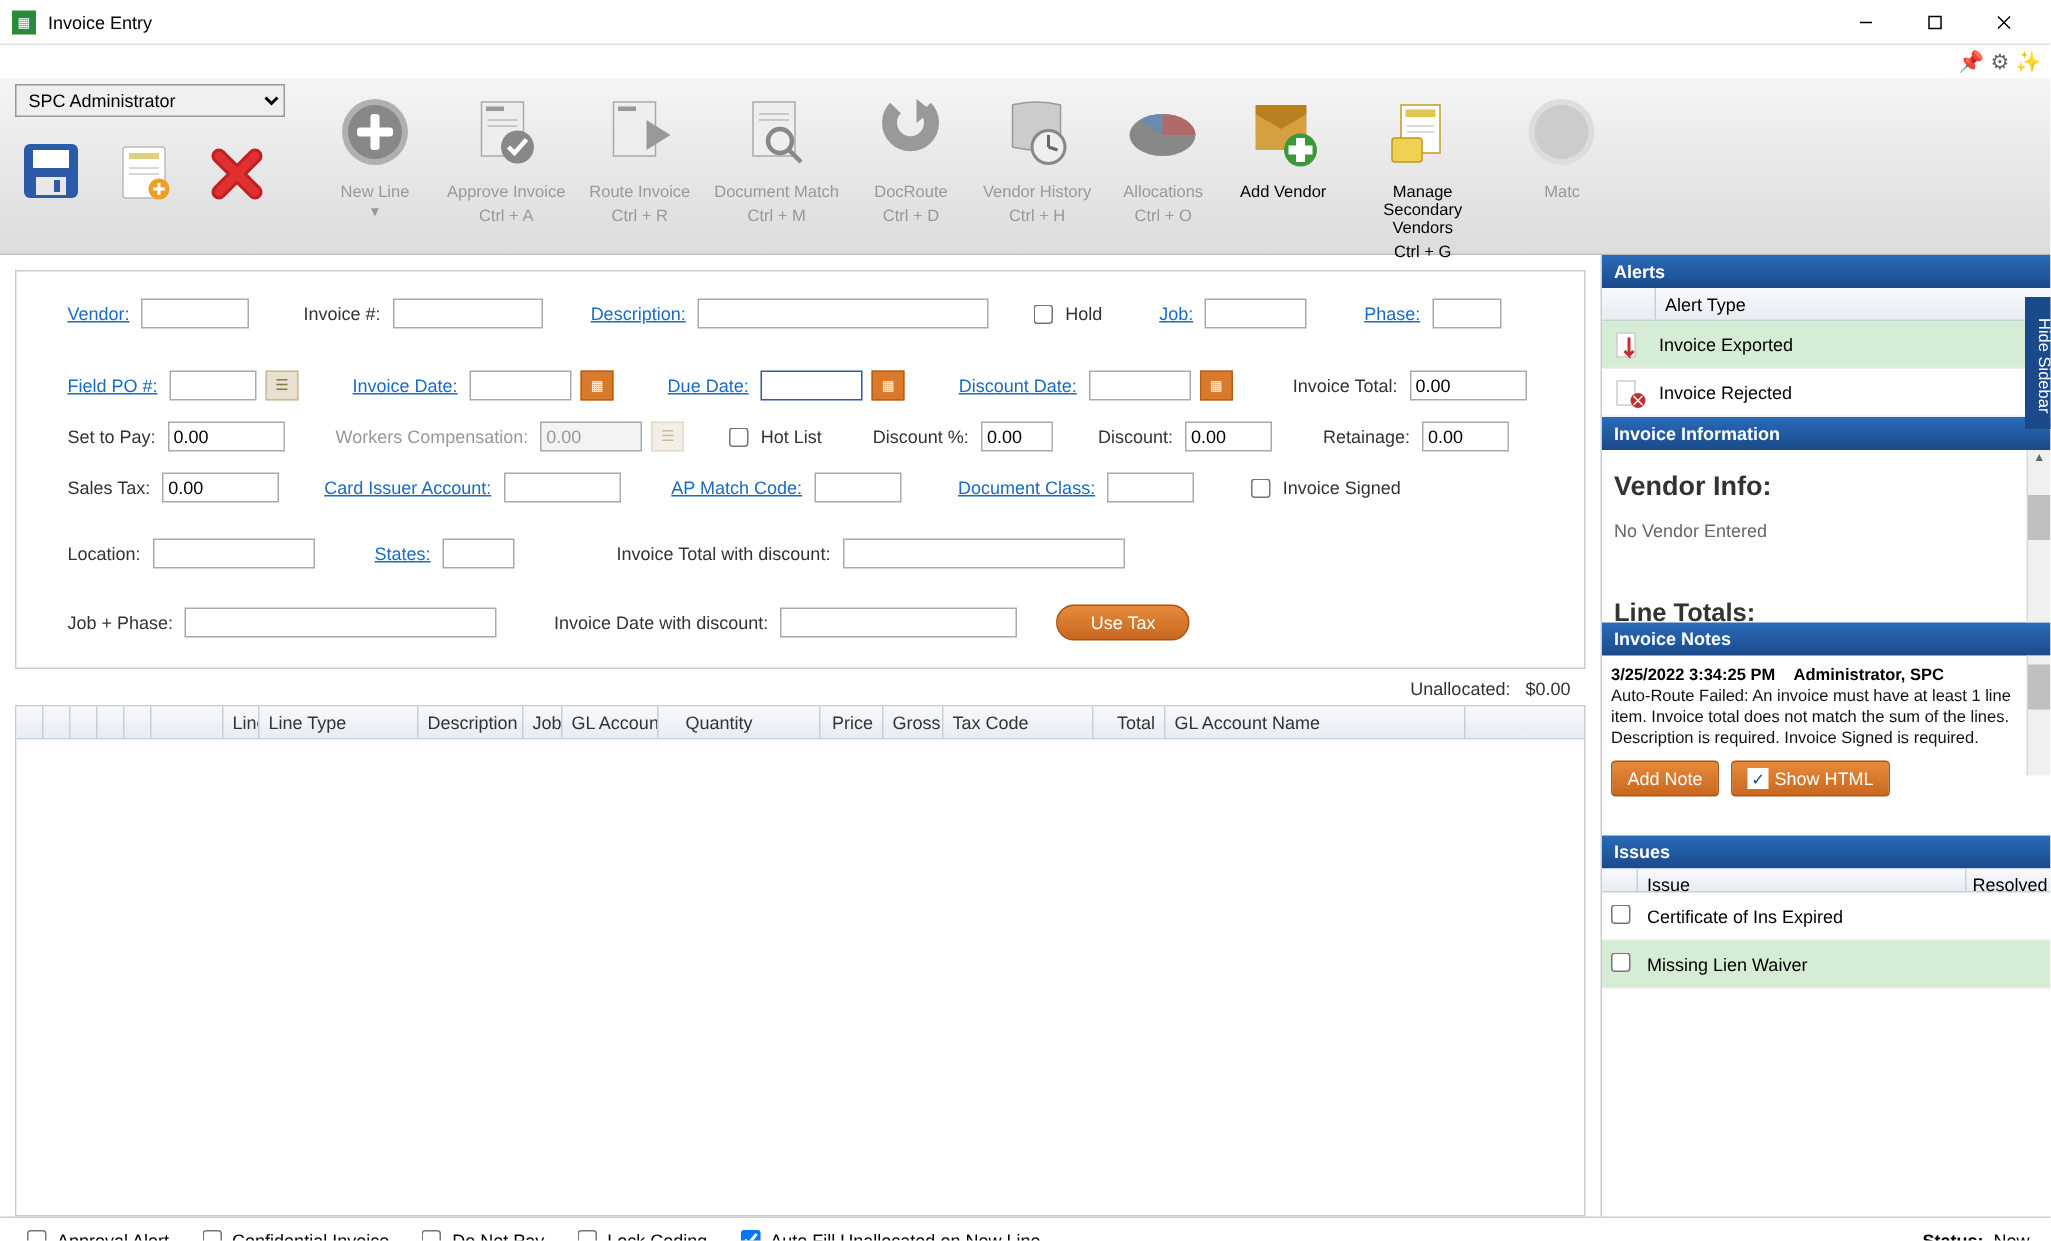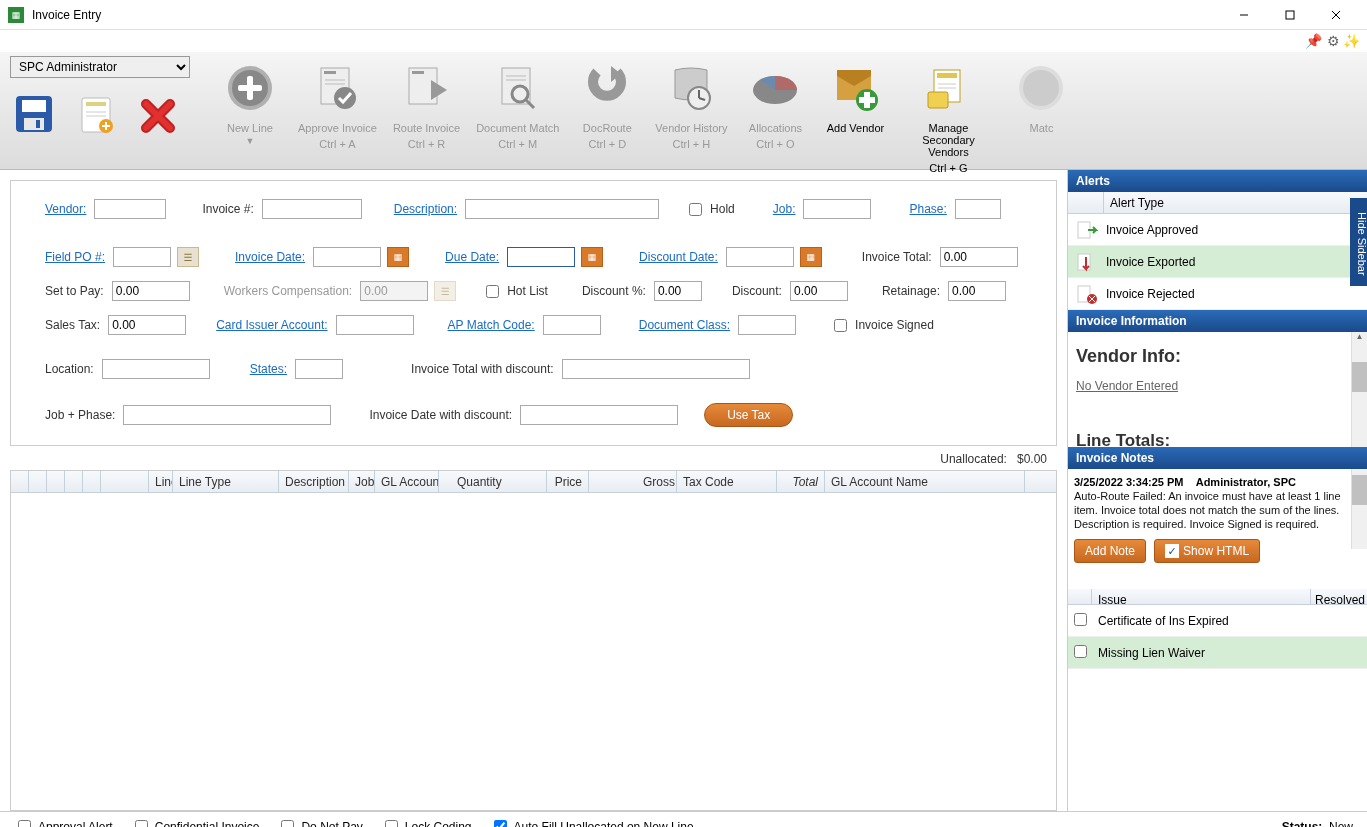--- a/index.html
+++ b/index.html
@@ -44,21 +44,21 @@
 .panel-hdr{background:linear-gradient(#2a6bb8,#1a4a8a);color:#fff;font-size:12px;font-weight:bold;padding:4px 8px;}
 .alert-tbl-hdr{display:flex;background:linear-gradient(#f7f9fc,#e8edf3);border-bottom:1px solid #c6d0db;height:22px;}
 .alert-tbl-hdr .c1{width:36px;border-right:1px solid #c6d0db;}
 .alert-tbl-hdr .c2{flex:1;padding:0 6px;line-height:22px;}
 .alert-row{display:flex;align-items:center;height:32px;border-bottom:1px solid #eee;padding-left:4px;}
 .alert-row.sel{background:#d5ecd5;}
 .alert-row .ai{width:30px;display:flex;align-items:center;justify-content:center;}
 .alert-row .at{flex:1;padding-left:4px;}
 .info-body{padding:14px 8px 0 8px;height:115px;overflow:hidden;position:relative;}
 .info-body h3{margin:0 0 12px 0;font-size:18px;color:#333;}
-.info-body .sub{color:#666;font-size:12px;margin-bottom:18px;text-decoration:underline;}
+.info-body .sub{color:#666;font-size:12px;margin-bottom:18px;}
 .info-body h4{margin:0;font-size:17px;color:#333;}
 .info-scroll{position:absolute;right:0;top:0;width:16px;height:100%;background:#f0f0f0;border-left:1px solid #ddd;}
 .info-scroll .thumb{background:#c0c0c0;width:100%;}
 .notes-body{padding:6px;height:120px;position:relative;overflow:hidden;}
 .note-entry{font-size:11px;line-height:14px;margin-bottom:8px;}
 .note-entry .nh{}
 .note-entry .nh b{font-weight:bold;}
 .note-entry .nt{color:#111;}
 .note-btns{display:flex;gap:8px;margin-top:8px;align-items:center;}
 .btn-o{background:linear-gradient(#e68a3a,#c86820);color:#fff;border:1px solid #a85515;padding:4px 10px;font-size:12px;border-radius:3px;}
@@ -387,47 +387,38 @@
             <div class="gh" style="width: 18px; padding: 0px;"></div>
             <div class="gh" style="width: 48px; padding: 0px;"></div>
           </div>
           <div class="gh" style="width: 24px;">Line</div>
           <div class="gh" style="width: 106px;">Line Type</div>
           <div class="gh" style="width: 70px;">Description</div>
           <div class="gh" style="width: 26px;">Job</div>
           <div class="gh" style="width: 64px;">GL Account</div>
           <div class="gh" style="width: 96px; margin-left: 12px;">Quantity</div>
           <div class="gh" style="width: 42px; text-align: right;">Price</div>
-          <div class="gh" style="width: 40px; text-align: right; margin-left: 48px;">Gross</div>
+          <div class="gh" style="width: 40px; text-align: right;">Gross</div>
           <div class="gh" style="width: 100px;">Tax Code</div>
-          <div class="gh" style="width: 48px; text-align: right; font-style: italic;">Total</div>
+          <div class="gh" style="width: 48px; text-align: right;">Total</div>
           <div class="gh" style="width: 200px;">GL Account Name</div>
         </div>
       <div class="grid-body"></div>
     </div>
   </div>
 
   <div class="right-pane">
     <div class="hide-sidebar">Hide Sidebar</div>
 
     <div class="panel-hdr">Alerts</div>
     <div class="alert-tbl-hdr">
       <div class="c1"></div>
       <div class="c2">Alert Type</div>
     </div>
     <div id="alert-rows">
-        <div class="alert-row">
-          <div class="ai">
-            <svg width="22" height="22">
-              <rect x="2" y="3" width="12" height="16" fill="#fff" stroke="#ccc"></rect>
-              <path d="M12 11 l8 0 l-3 -3 m3 3 l-3 3" stroke="#3a9a3a" stroke-width="2" fill="none"></path>
-            </svg>
-          </div>
-          <div class="at">Invoice Approved</div>
-        </div>
         <div class="alert-row sel">
           <div class="ai">
             <svg width="22" height="22">
               <rect x="2" y="3" width="12" height="16" fill="#fff" stroke="#ccc"></rect>
               <path d="M10 6 l0 12 l-3 -3 m3 3 l3 -3" stroke="#c03030" stroke-width="2" fill="none"></path>
             </svg>
           </div>
           <div class="at">Invoice Exported</div>
         </div>
         <div class="alert-row">
@@ -465,20 +456,21 @@
         <div class="btn-o cb-wrap">
           <span class="cbox">✓</span>
             <span>Show HTML</span>
         </div>
       </div>
       <div class="notes-scroll">
           <div class="thumb"></div>
         </div>
     </div>
 
+    <div class="panel-hdr">Issues</div>
     <div class="issues-hdr">
       <div class="ic1"></div>
       <div class="ic2">Issue</div>
       <div class="ic3">Resolved</div>
     </div>
     <div id="issue-rows">
         <div class="issue-row">
           <div class="ic1"><input type="checkbox" style=""></div>
           <div class="ic2">Certificate of Ins Expired</div>
         </div>

